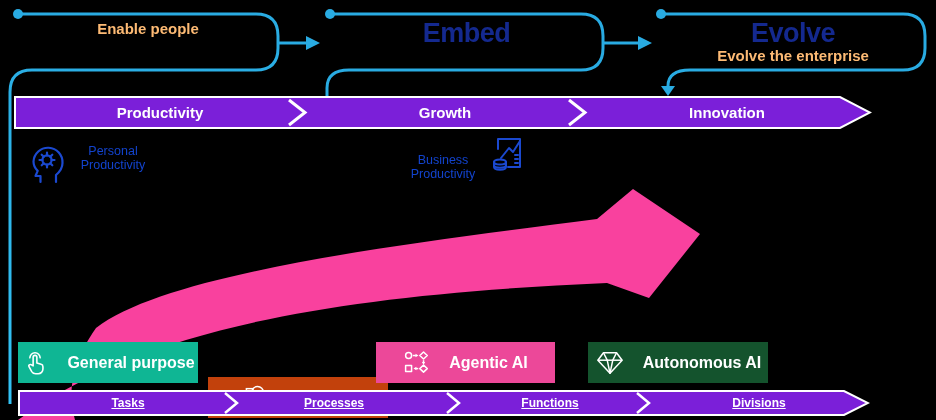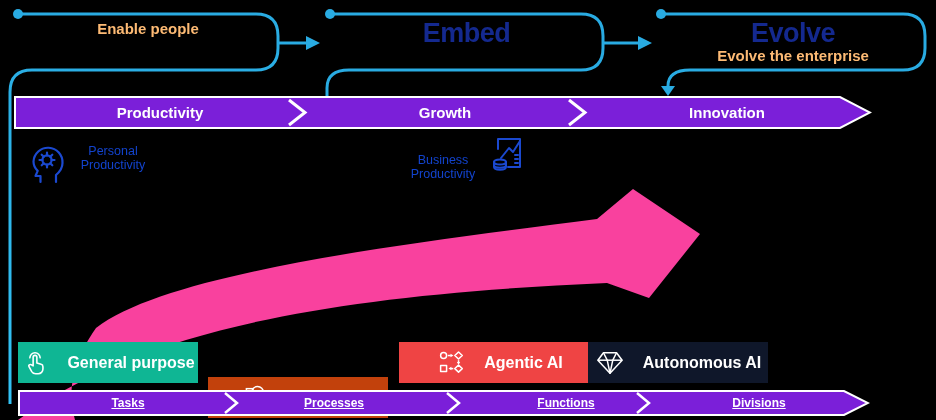--- a/index.html
+++ b/index.html
@@ -128,21 +128,21 @@
             <rect x="15" y="13" width="7" height="7"></rect>
           <rect x="11" y="5" width="7" height="7"></rect>
           <circle cx="23" cy="9" r="6.3"></circle>
           <path d="M27.8 13.8l4 4"></path>
         </g>
       </svg>
     </span>
     <span class="clabel">AI Agents</span>
   </div>
 
-  <div class="cap" style="left: 399px; width: 179px; background: #ef4444; padding-left: 12px;">
+  <div class="cap" style="left: 376px; width: 179px; background: #ec4899;">
     <span class="cicon">
       <svg width="28" height="28" viewBox="0 0 30 30" aria-hidden="true">
         <g fill="none" stroke="#fff" stroke-width="1.6" stroke-linejoin="round">
           <circle cx="6" cy="7" r="3.2"></circle>
           <path d="M22 3.2L26 7l-4 3.8L18 7z"></path>
           <path d="M22 17.2L26 21l-4 3.8L18 21z"></path>
           <rect x="2.8" y="17.8" width="6.4" height="6.4"></rect>
           <line x1="10.5" y1="7" x2="13.8" y2="7"></line>
           <line x1="22" y1="12" x2="22" y2="14.6"></line>
           <line x1="16.4" y1="21" x2="13.2" y2="21"></line>
@@ -150,21 +150,21 @@
         <g fill="#fff" stroke="none">
           <polygon points="16.6,7 13.4,5.1 13.4,8.9"></polygon>
           <polygon points="22,16.8 20.2,13.8 23.8,13.8"></polygon>
           <polygon points="11.2,21 14.4,19.1 14.4,22.9"></polygon>
         </g>
       </svg>
     </span>
     <span class="clabel">Agentic AI</span>
   </div>
 
-  <div class="cap" style="left: 588px; width: 180px; background: #0f172a;">
+  <div class="cap" style="left: 588px; width: 180px; background: #14532d;">
     <span class="cicon">
       <svg width="30" height="28" viewBox="0 0 32 30" aria-hidden="true">
         <g fill="none" stroke="#fff" stroke-width="1.6" stroke-linejoin="round">
           <path d="M9 4h14l6 8-13 14L3 12z"></path>
           <path d="M3 12h26"></path>
           <path d="M9 4l4 8 3 14 3-14 4-8"></path>
         </g>
       </svg>
     </span>
     <span class="clabel">Autonomous AI</span>
@@ -172,17 +172,17 @@
 
   <div class="bar bar2" style="left:18px;top:390px;width:852px;height:26px">
     <svg width="852" height="26" aria-hidden="true">
       <polygon points="1,1 826,1 850,13 826,25 1,25" fill="#7B1FD9" stroke="#fff" stroke-width="2"></polygon>
       <polyline points="207,3 219,13 207,23" fill="none" stroke="#fff" stroke-width="2.5"></polyline>
       <polyline points="429,3 441,13 429,23" fill="none" stroke="#fff" stroke-width="2.5"></polyline>
       <polyline points="619,3 631,13 619,23" fill="none" stroke="#fff" stroke-width="2.5"></polyline>
     </svg>
     <span style="left:110px">Tasks</span>
     <span style="left:316px">Processes</span>
-    <span style="left:548px">Functions</span>
+    <span style="left:532px">Functions</span>
     <span style="left:741px">Divisions</span>
   </div>
 
 </div>
 
 </body></html>

